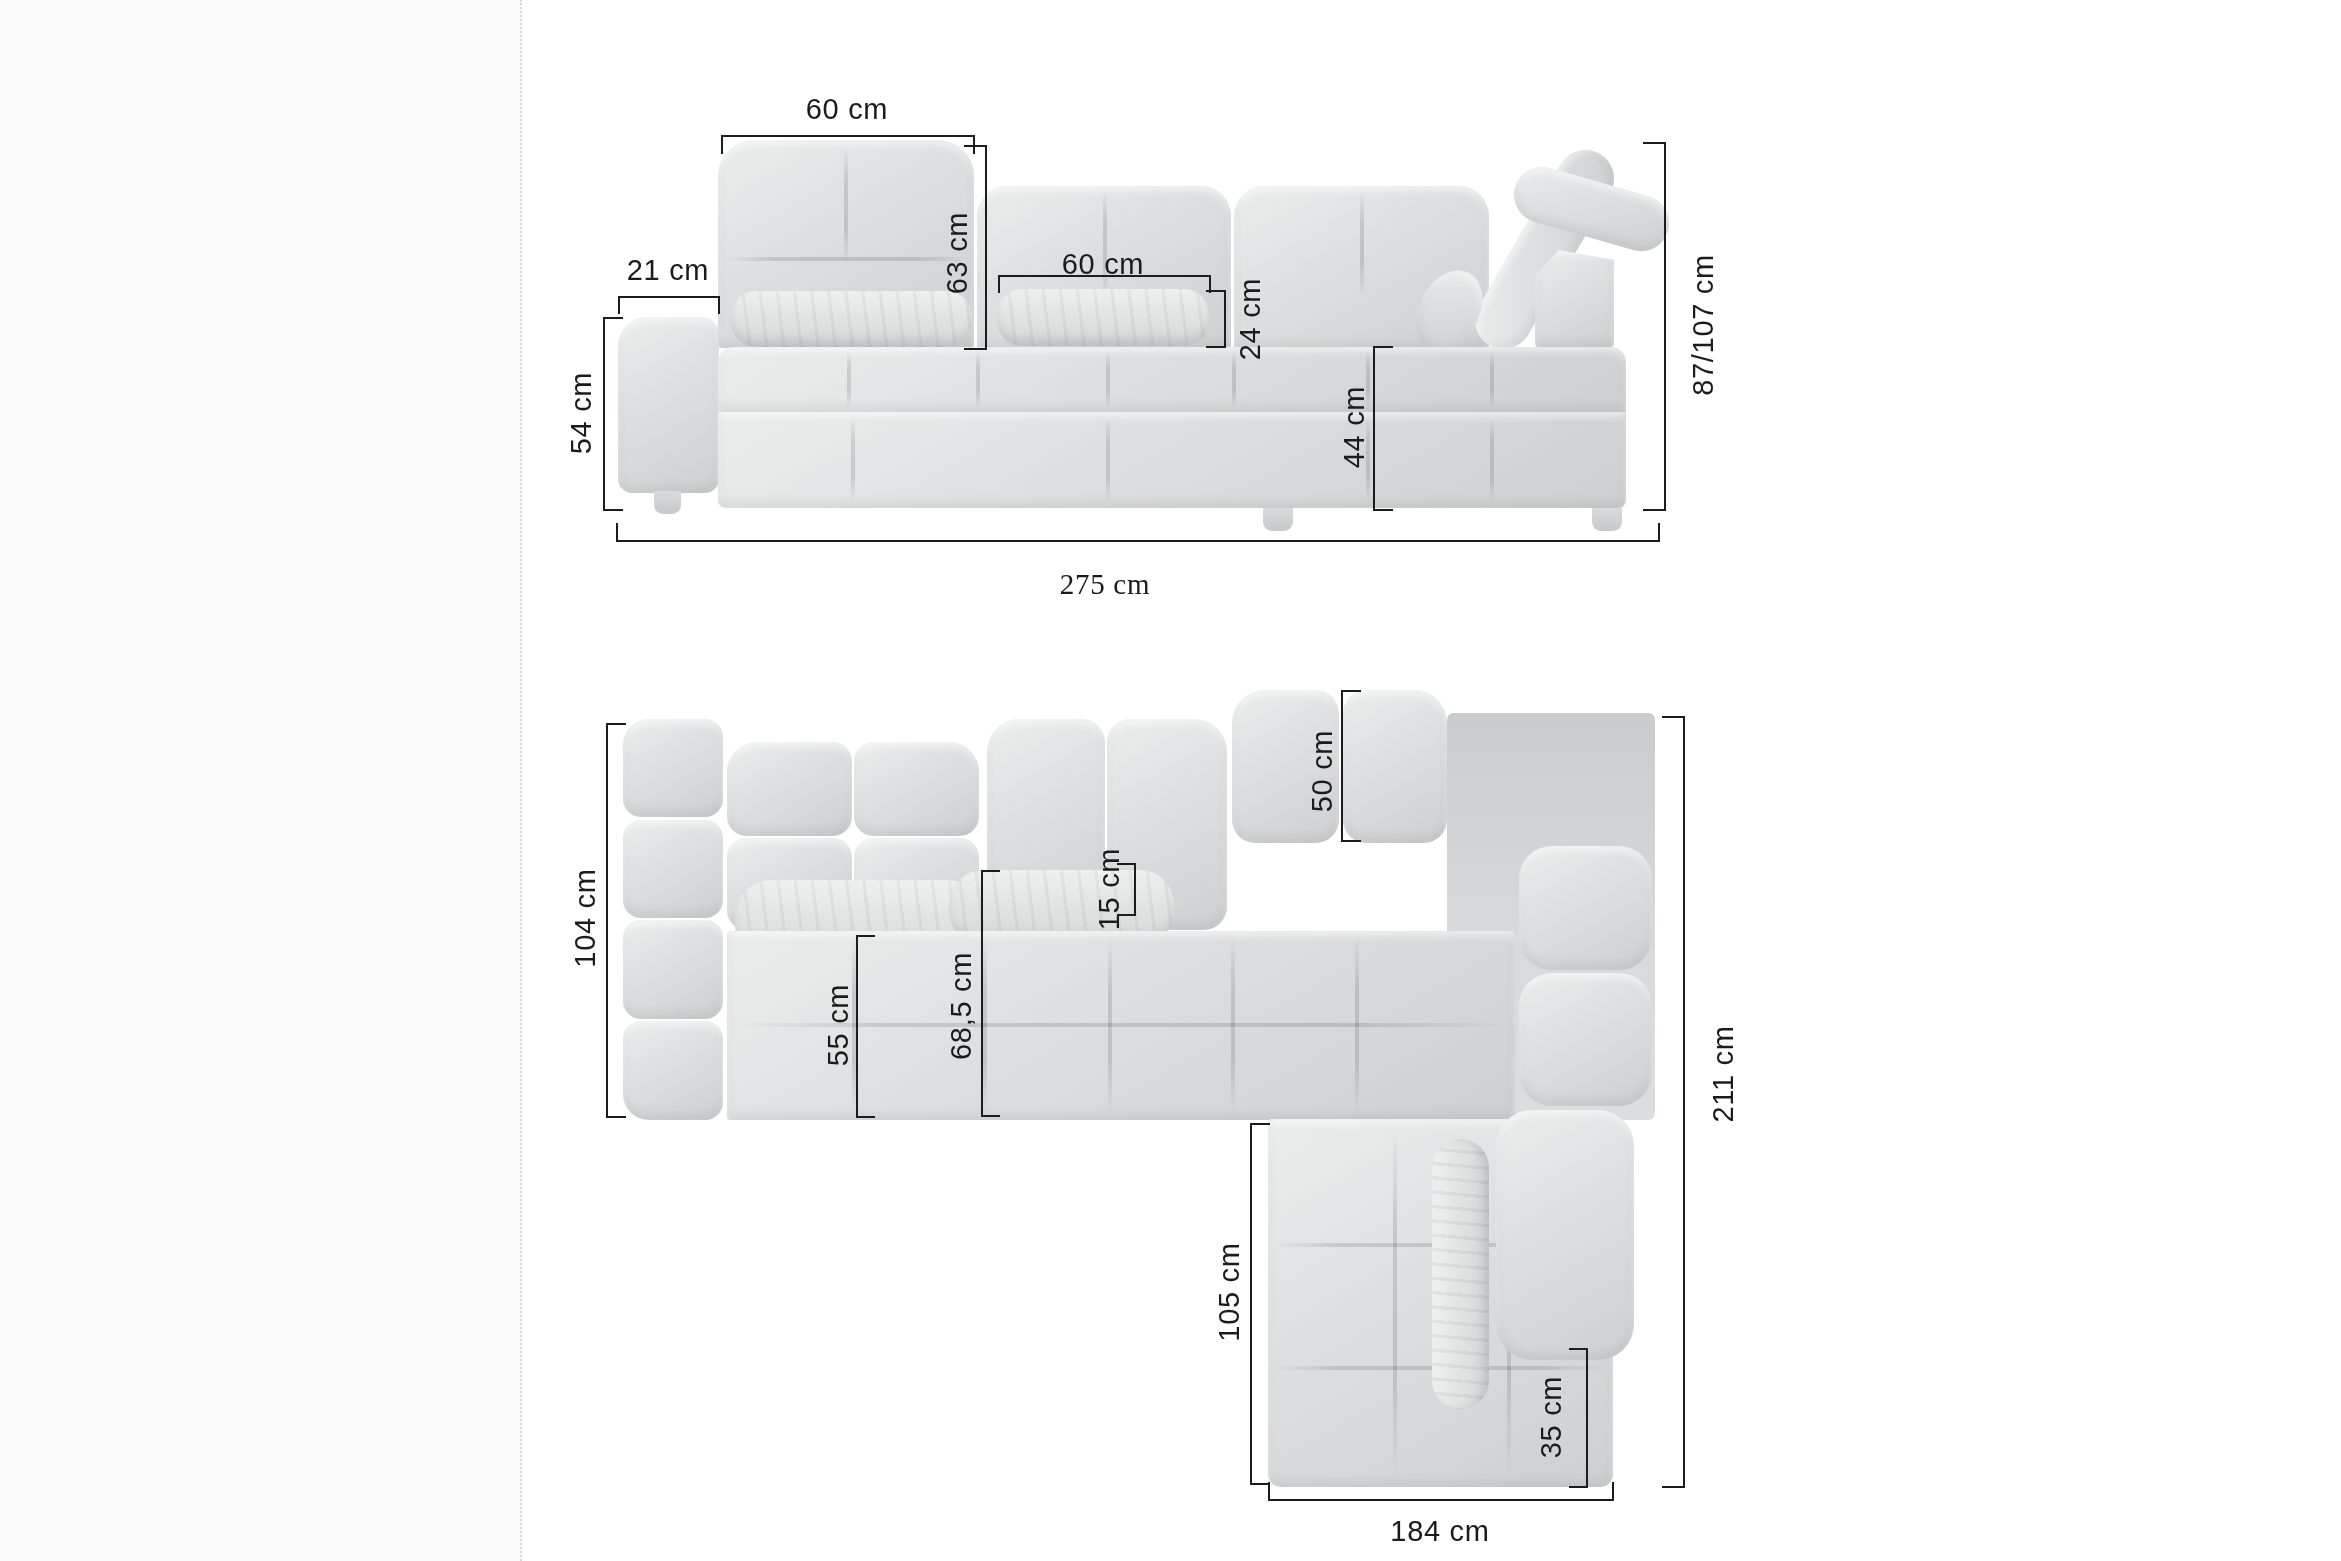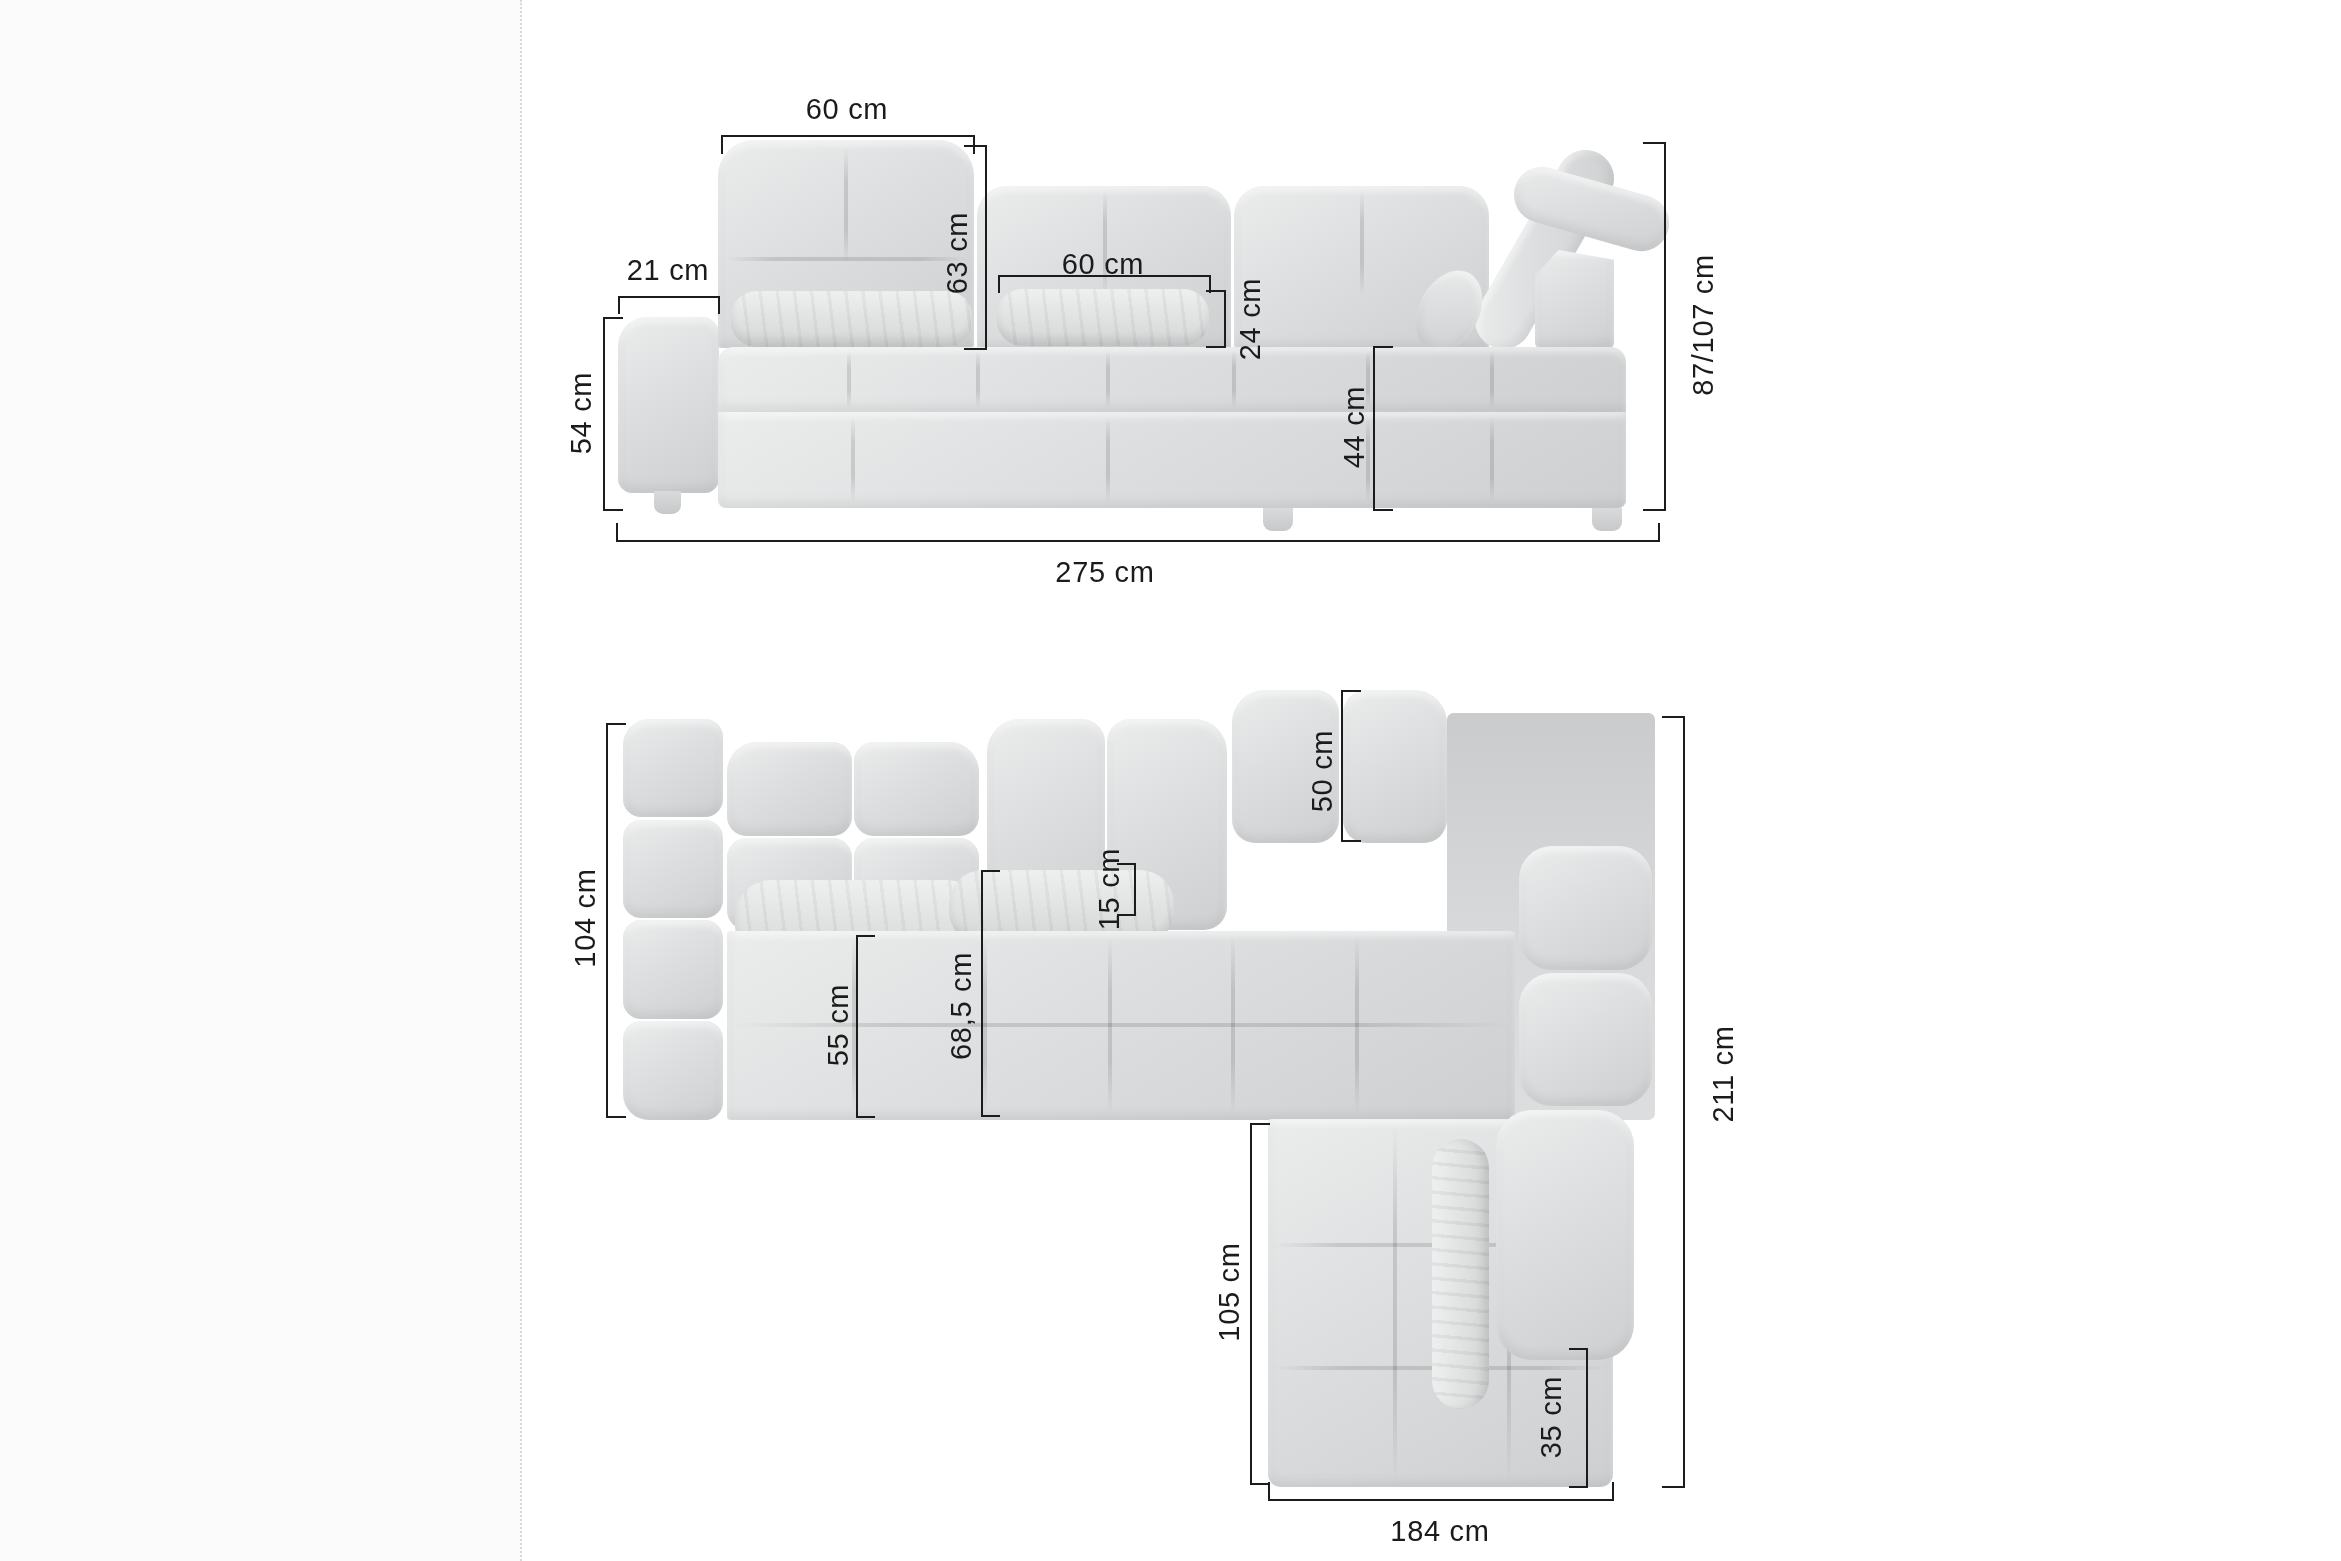--- a/index.html
+++ b/index.html
@@ -110,21 +110,21 @@
   <div class="br br-up" style="left:57px;top:432px;width:1040px;height:17px;"></div>
 
   <div class="lbl lbl-h" style="left:210px;top:1.3px;">60 cm</div>
   <div class="lbl lbl-h" style="left:31px;top:162px;">21 cm</div>
   <div class="lbl lbl-v" style="left:287px;top:145px;">63 cm</div>
   <div class="lbl lbl-h" style="left:466px;top:156px;">60 cm</div>
   <div class="lbl lbl-v" style="left:580px;top:211px;">24 cm</div>
   <div class="lbl lbl-v" style="left:-89px;top:305px;">54 cm</div>
   <div class="lbl lbl-v" style="left:684px;top:319px;">44 cm</div>
   <div class="lbl lbl-v" style="left:1033px;top:217px;">87/107 cm</div>
-  <div class="lbl lbl-h" style="left:468px;top:464px;">275 cm</div>
+  <div class="lbl lbl-h" style="left:468px;top:476px;font-family:Liberation Serif, serif;">275 cm</div>
 </div>
 
 <div class="view" style="left:559px;top:664px;width:1249px;height:898px;">
 
   <div class="cushion" style="left:64px;top:55px;width:100px;height:98px;border-radius:26px 18px 18px 18px;"></div>
   <div class="cushion" style="left:64px;top:156px;width:100px;height:98px;border-radius:18px;"></div>
   <div class="cushion" style="left:64px;top:256px;width:100px;height:99px;border-radius:18px;"></div>
   <div class="cushion" style="left:64px;top:357px;width:100px;height:99px;border-radius:18px 18px 18px 26px;"></div>
 
   <div class="cushion" style="left:168px;top:78px;width:125px;height:94px;border-radius:30px 19.5px 19.5px 19.5px;"></div>

